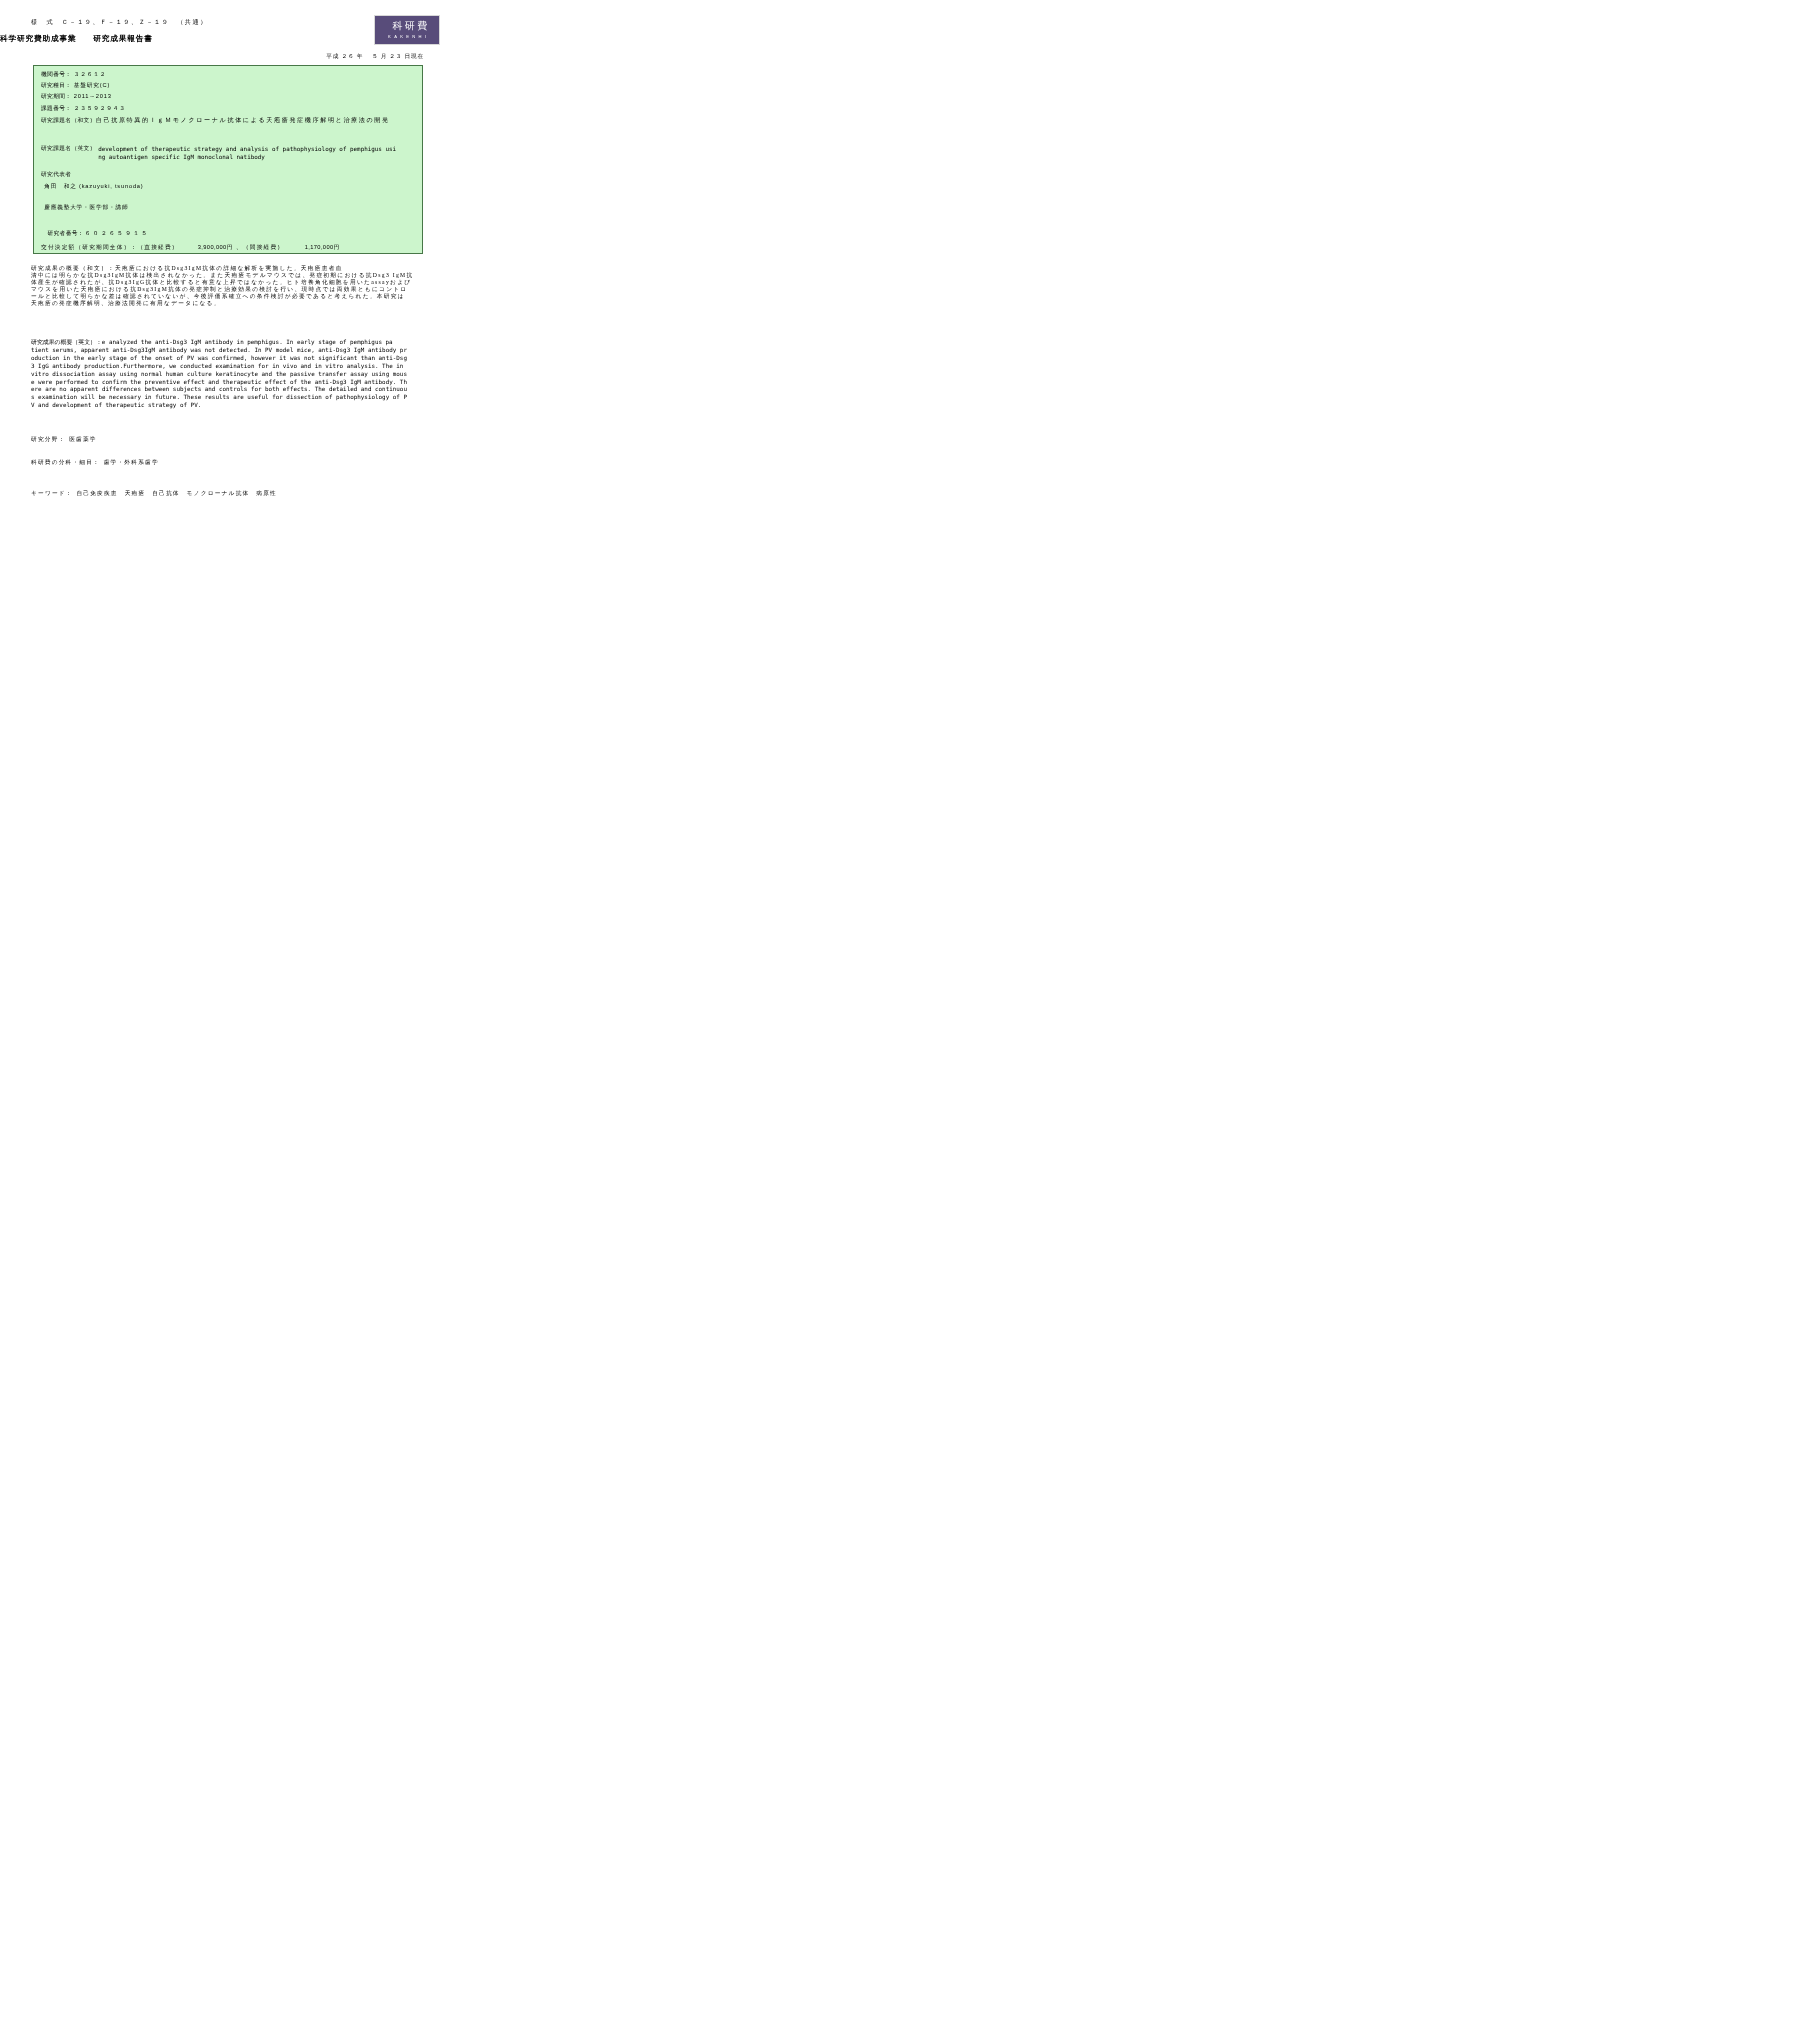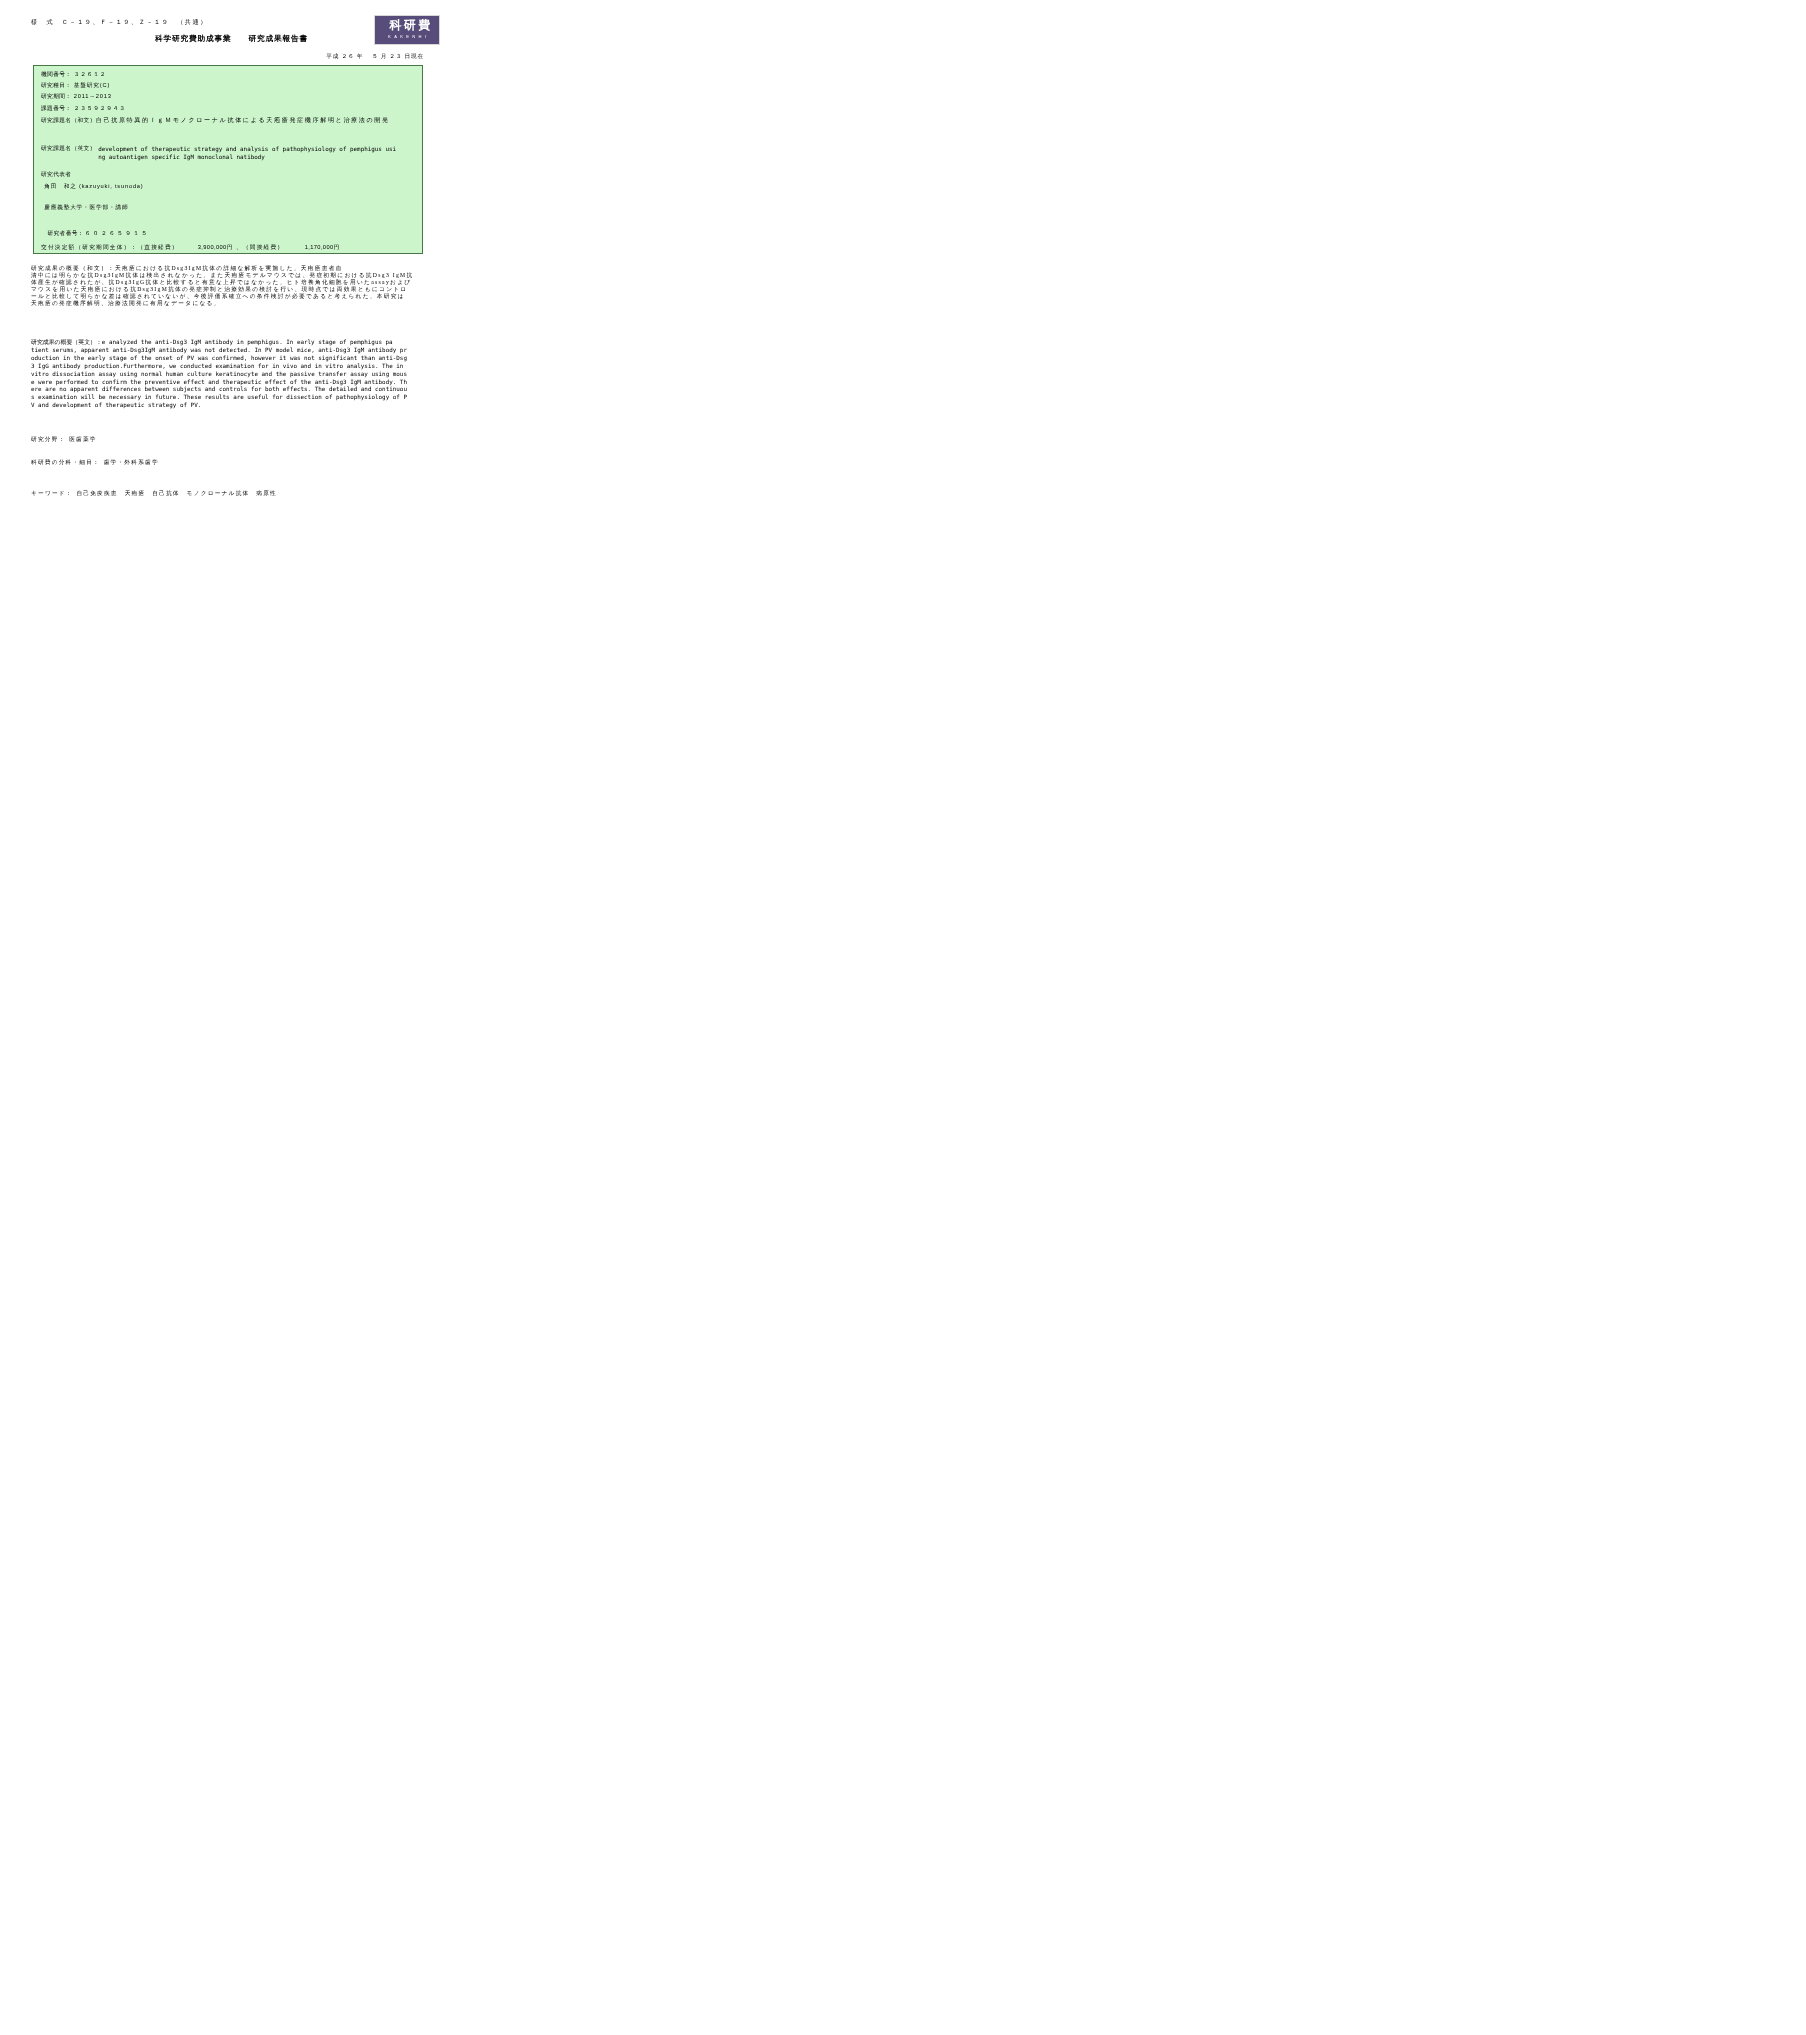--- a/index.html
+++ b/index.html
@@ -10,30 +10,30 @@
     overflow:hidden;
   }
 
   
   .form-code {
     position:absolute; left:31px; top:18px;
     font-size:6.1px; letter-spacing:1.6px; white-space:nowrap;
   }
   .doc-title {
     position:absolute; left:0; top:34px; width:100%;
-    text-align:center; font-size:7.7px; font-weight:bold; letter-spacing:0.8px;
+    font-size:7.7px; font-weight:bold; letter-spacing:0.8px;
     white-space:nowrap;
   }
   .logo {
     position:absolute; left:375px; top:15.5px; width:64px; height:28.5px;
     background:#584c7a; color:#ffffff; text-align:center;
     outline:0.4px solid #d8d8d8;
   }
   .logo-kanji {
-    font-size:12px; font-weight:700; letter-spacing:2.4px; line-height:19px;
+    font-size:10px; font-weight:400; letter-spacing:2.4px; line-height:19px;
     padding-left:8px; white-space:nowrap;
   }
   .logo-latin {
     font-size:4.1px; letter-spacing:3.3px; line-height:4.9px; padding-left:3.3px;
     white-space:nowrap;
   }
   .date-line {
     position:absolute; right:39px; top:53px;
     font-family:"Liberation Serif","DejaVu Serif",serif;
     font-size:5.7px; letter-spacing:0.8px; white-space:nowrap;

